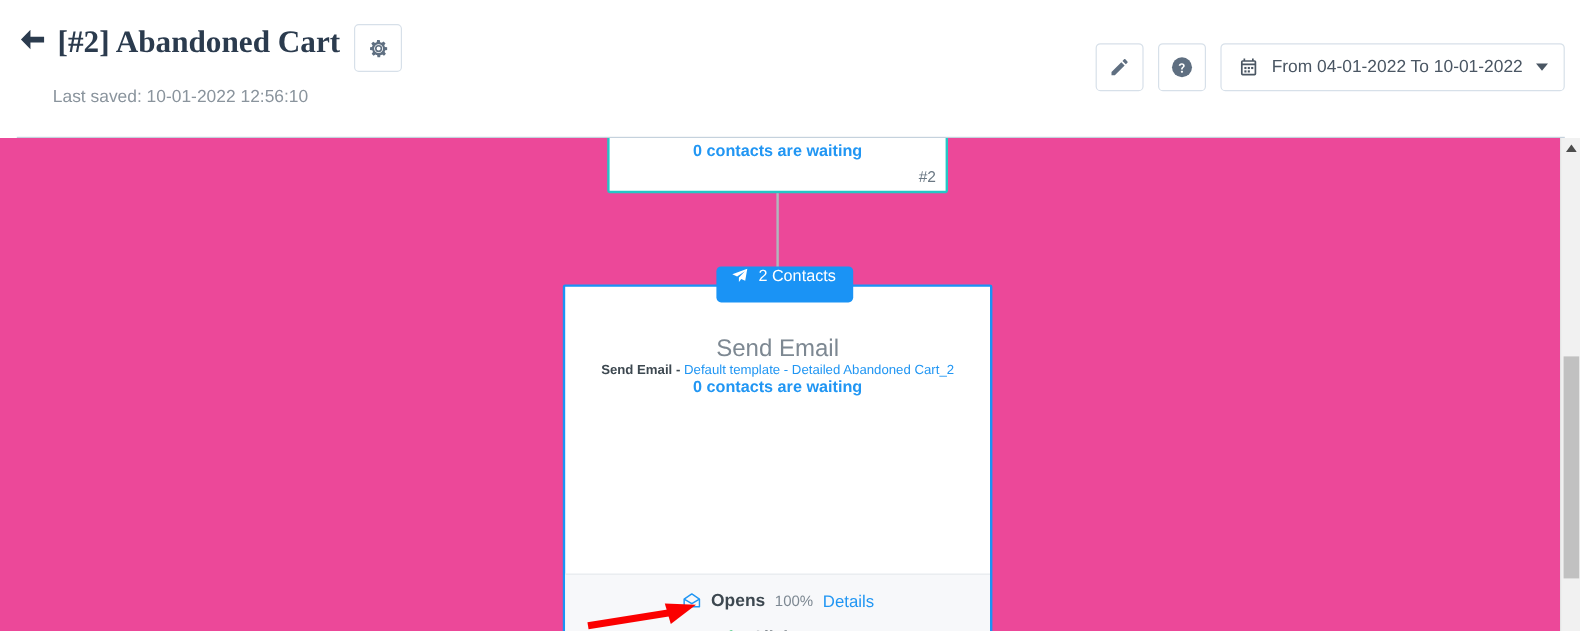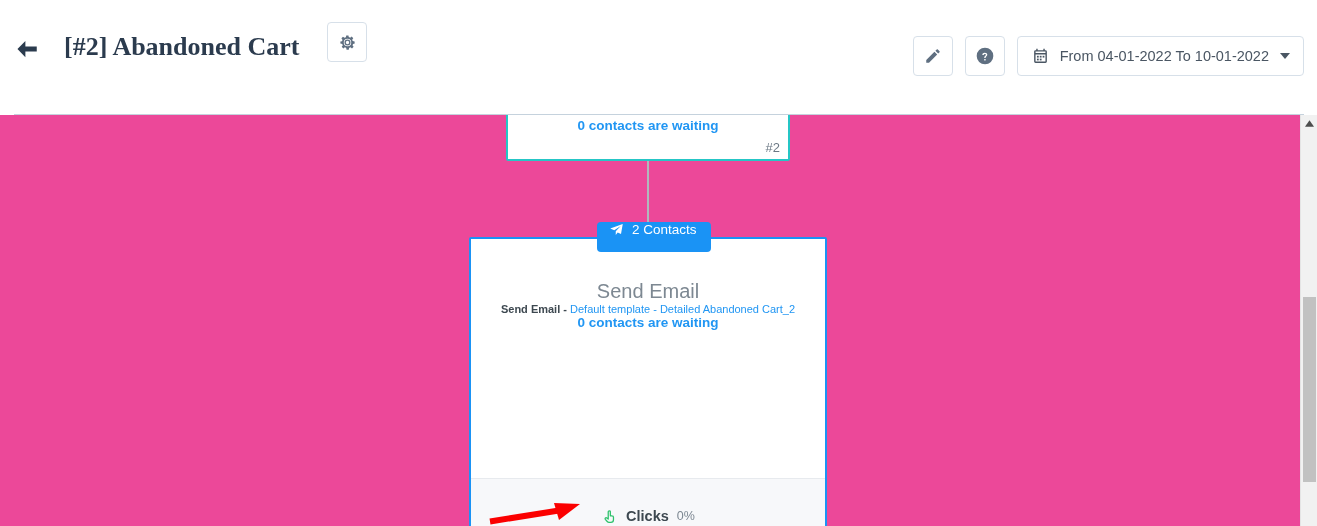--- a/index.html
+++ b/index.html
@@ -30,23 +30,22 @@
     top: 114px;
     width: 1290px;
     height: 1px;
     background: #c5d2dd;
   }
   #title-row {
     position: absolute;
     left: 14px;
     top: 20px;
     display: flex;
-    align-items: flex-end;
+    align-items: flex-start;
     height: 42px;
-    gap: 16px;
   }
   #back-arrow {
     width: 26px;
     height: 26px;
     display: block;
     cursor: pointer;
     margin-right: 8px;
   }
   #page-title {
     font-family: "Liberation Serif", serif;
@@ -331,20 +330,21 @@
     </svg>
     <span id="page-title">[#2] Abandoned Cart</span>
     <div id="settings-button">
       <svg width="19" height="19" viewBox="0 0 24 24">
         <path fill="#5f6f81" d="M12 8.2a3.8 3.8 0 1 0 0 7.6 3.8 3.8 0 0 0 0-7.6zm0 5.9a2.1 2.1 0 1 1 0-4.2 2.1 2.1 0 0 1 0 4.2z"></path>
         <path fill="#5f6f81" d="M21 13.4v-2.8l-2.4-.4a6.9 6.9 0 0 0-.7-1.7l1.4-2-2-2-2 1.4a6.9 6.9 0 0 0-1.7-.7L13.2 3h-2.8l-.4 2.4a6.9 6.9 0 0 0-1.7.7l-2-1.4-2 2 1.4 2a6.9 6.9 0 0 0-.7 1.7L3 10.6v2.8l2.4.4c.16.6.4 1.17.7 1.7l-1.4 2 2 2 2-1.4c.53.3 1.1.54 1.7.7l.4 2.4h2.8l.4-2.4c.6-.16 1.17-.4 1.7-.7l2 1.4 2-2-1.4-2c.3-.53.54-1.1.7-1.7l2.4-.4zm-9 3.3a4.7 4.7 0 1 1 0-9.4 4.7 4.7 0 0 1 0 9.4z"></path>
       </svg>
     </div>
   </div>
 
+  <div id="last-saved">Last saved: 10-01-2022 12:56:10</div>
 
   <div id="header-actions">
     <div class="icon-button">
       <svg width="18" height="18" viewBox="0 0 24 24">
         <path fill="#5f6f81" d="M3 17.3V21h3.7L17.6 10.1l-3.7-3.7L3 17.3zM20.7 7.0c.4-.4.4-1 0-1.4l-2.3-2.3c-.4-.4-1-.4-1.4 0l-1.8 1.8 3.7 3.7 1.8-1.8z"></path>
       </svg>
     </div>
     <div class="icon-button">
       <svg width="20" height="20" viewBox="0 0 24 24">
         <circle cx="12" cy="12" r="10" fill="#5f6f81"></circle>
@@ -390,20 +390,29 @@
       <div id="card-type">Send Email</div>
       <div id="card-desc">
         <span>Send Email - </span><a>Default template - Detailed Abandoned Cart_2</a>
       </div>
       <div id="card-waiting">0 contacts are waiting</div>
     </div>
 
     <div id="stats-panel">
       <div class="stat-row">
         <svg width="17" height="17" viewBox="0 0 24 24">
+          <path fill="none" stroke="#2196f3" stroke-width="1.7" stroke-linejoin="round" d="M3 10.2 L12 4.2 L21 10.2 L21 19.3 L3 19.3 Z"></path>
+          <path fill="none" stroke="#2196f3" stroke-width="1.7" stroke-linejoin="round" d="M3 10.2 L12 15.6 L21 10.2"></path>
+        </svg>
+        <span class="stat-label">Opens</span>
+        <span class="stat-value">100%</span>
+        <a class="stat-link">Details</a>
+      </div>
+      <div class="stat-row">
+        <svg width="17" height="17" viewBox="0 0 24 24">
           <path fill="none" stroke="#2dc26b" stroke-width="1.8" stroke-linejoin="round" stroke-linecap="round" d="M10.2 11.2 L10.2 5.4 a1.5 1.5 0 0 1 3 0 L13.2 11 L15.6 11.1 a2 2 0 0 1 2 2 L17.6 16.6 a3.6 3.6 0 0 1 -3.6 3.6 L11.3 20.2 a3.4 3.4 0 0 1 -2.5 -1.1 L6.1 16.1 a1.5 1.5 0 0 1 2.1 -2.1 L10.2 15.6 Z"></path>
         </svg>
         <span class="stat-label">Clicks</span>
         <span class="stat-value">0%</span>
       </div>
     </div>
 
   </div>
 
   <svg id="annotation-arrow" viewBox="0 0 104 40">

